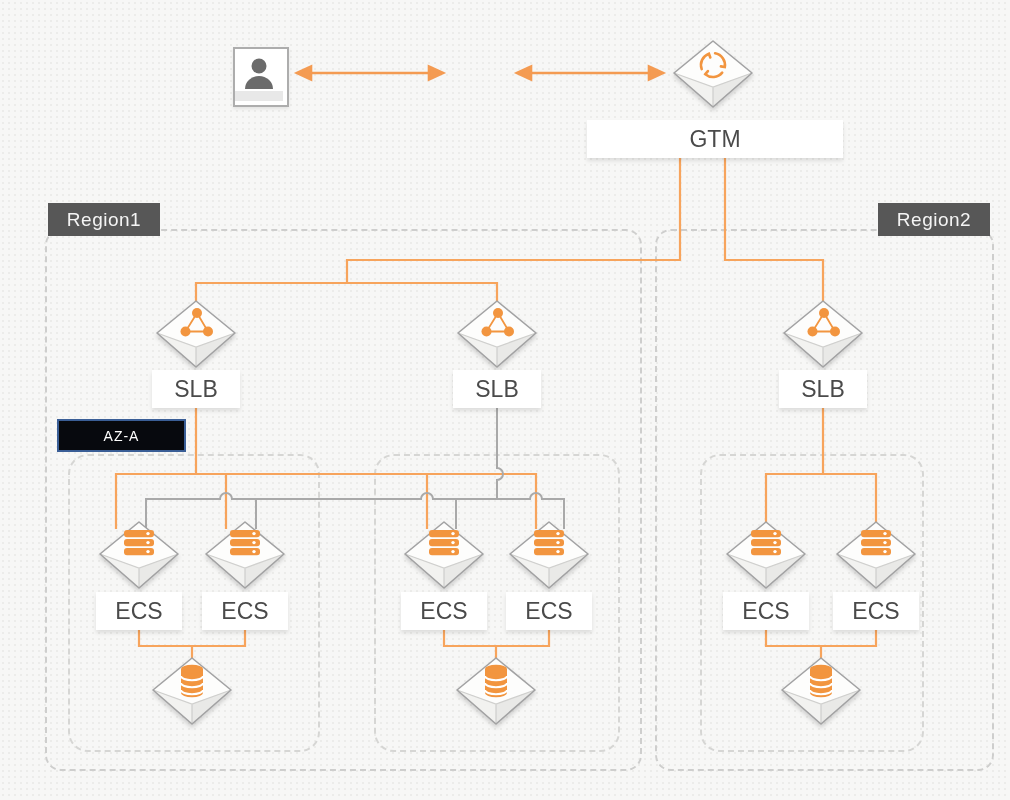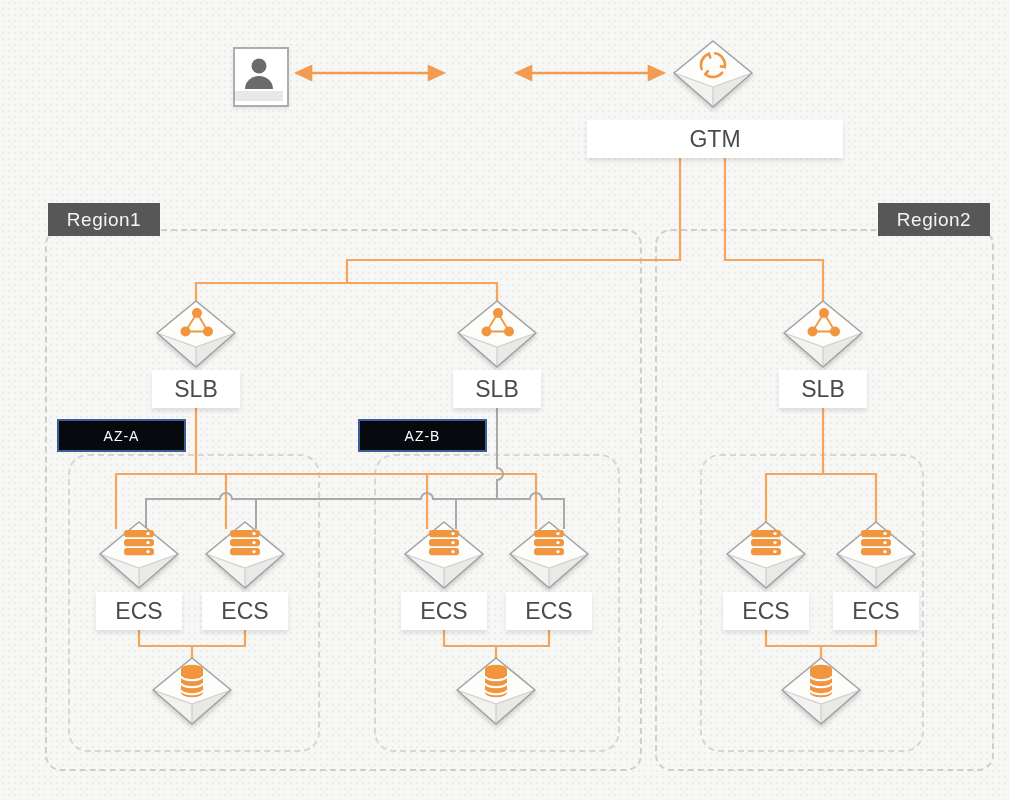--- a/index.html
+++ b/index.html
@@ -148,21 +148,20 @@
     <svg width="80" height="68">
         <use href="#hex"></use>
         <use href="#ic-slb"></use>
       </svg>
   </div>
   <div class="bar" style="left:152px;top:370px;width:88px">SLB</div>
   <div class="bar" style="left:453px;top:370px;width:88px">SLB</div>
   <div class="bar" style="left:779px;top:370px;width:88px">SLB</div>
 
   <div class="az-badge" style="left:57px;top:419px;width:125px">AZ-A</div>
-  <div class="az-badge" style="left:358px;top:419px;width:125px">AZ-B</div>
 
   <div class="node" style="left:99px;top:521px">
     <svg width="80" height="68">
         <use href="#hex"></use>
         <use href="#ic-ecs"></use>
       </svg>
   </div>
   <div class="node" style="left:205px;top:521px">
     <svg width="80" height="68">
         <use href="#hex"></use>

